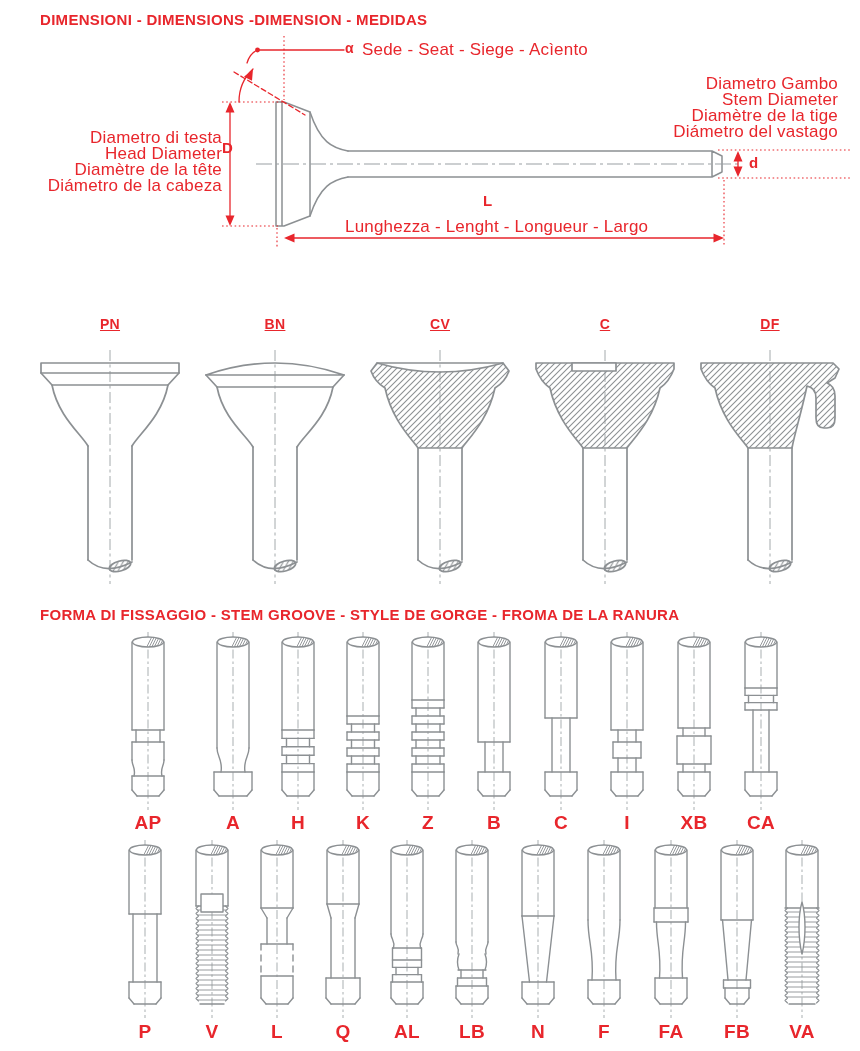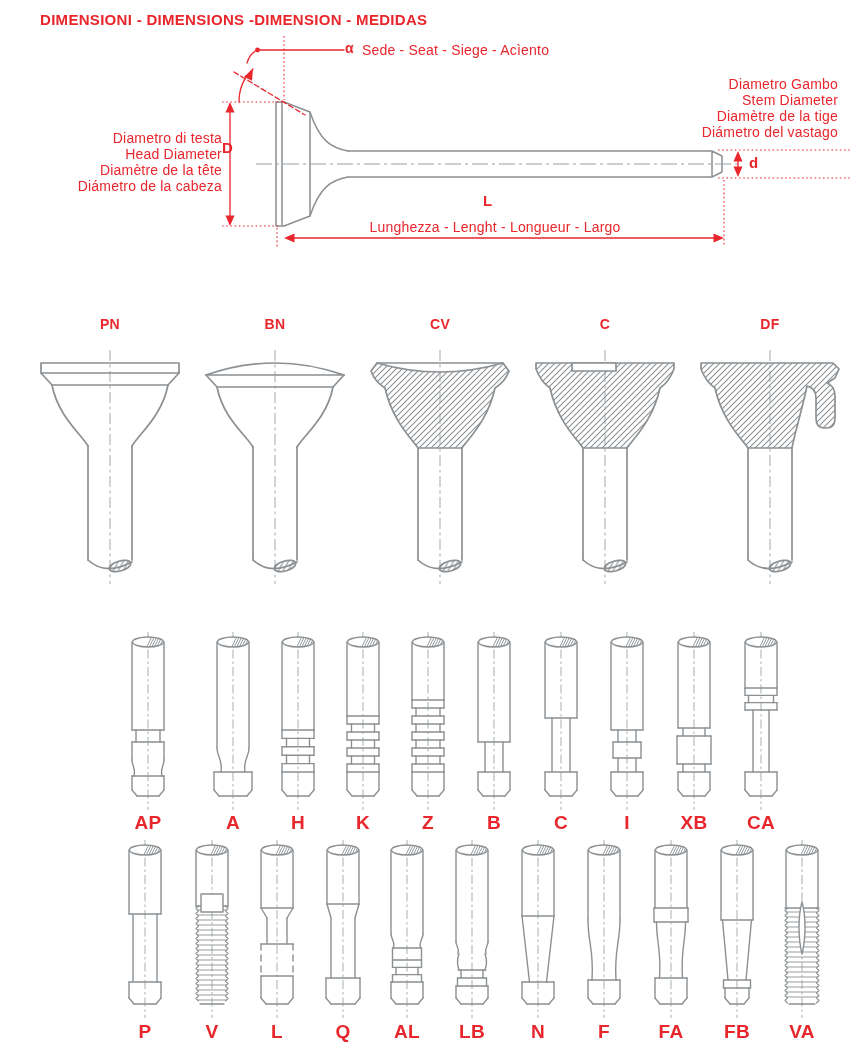--- a/index.html
+++ b/index.html
@@ -1,27 +1,27 @@
 <!DOCTYPE html>
 <html><head>
 <meta charset="utf-8">
 <style>
   :root{ --red:#e8262c; --ink:#8c9093; }
   html,body{margin:0;padding:0;background:#fff;}
   .page{position:relative;width:860px;height:1051px;background:#fff;overflow:hidden;
         font-family:"Liberation Sans",sans-serif;}
   .title{position:absolute;font-weight:bold;font-size:15px;letter-spacing:.3px;color:var(--red);white-space:nowrap;}
-  .ann{position:absolute;font-size:14px;line-height:16px;color:var(--red);letter-spacing:.2px;white-space:nowrap;}
+  .ann{position:absolute;font-size:17px;line-height:16px;color:var(--red);letter-spacing:.2px;white-space:nowrap;}
   .ann span{display:block;}
   .rt{text-align:right;}
   .ctr{text-align:center;}
   .dimletter{position:absolute;font-weight:bold;font-size:15px;color:var(--red);}
   .greek{position:absolute;font-weight:bold;font-size:14px;color:var(--red);}
   .headlabel,.stemlabel{position:absolute;font-weight:bold;color:var(--red);text-align:center;letter-spacing:.3px;}
-  .headlabel{font-size:14px;width:170px;}
+  .headlabel{font-size:14px;width:170px;text-decoration:underline;}
   .stemlabel{font-size:19px;width:66px;}
   svg.fig{position:absolute;overflow:visible;}
 </style>
 </head>
 <body>
 
 <div class="page">
 
   <div class="title" style="left:40px;top:11px">DIMENSIONI - DIMENSIONS -DIMENSION - MEDIDAS</div>
 
@@ -153,20 +153,21 @@
         <path d="M85,12 V246" stroke="#9aa0a3" stroke-width="0.9" fill="none" stroke-dasharray="11 3.5 3 3.5"></path>
         <g stroke="#8c9093" stroke-width="1.7" fill="none" stroke-linejoin="round" stroke-linecap="round">
           <path d="M16,25 H148 L154,31 L150,40 L142,45 Q150,48 150,58 L150,80 Q150,90 142,90 L139,90 Q131,90 131,80 L131,60 Q131,50 122,48 C116,76 110,94 107,110 L63,110 C56,100 37,82 30,50 Q21,44 16,31 Z" fill="url(#hp4)"></path>
           <path d="M63,110 V222 M107,110 V222"></path>
           <path d="M63,222 Q80,238 107,224"></path>
           <ellipse cx="95" cy="228" rx="11" ry="5" fill="url(#hp4)" transform="rotate(-16 95 228)"></ellipse>
         </g>
       </svg>
     </div>
 
+  <div class="title" style="left:40px;top:606px">FORMA DI FISSAGGIO - STEM GROOVE - STYLE DE GORGE - FROMA DE LA RANURA</div>
   <div id="stemrow1">
       <svg class="fig" width="66" height="192" viewBox="0 0 66 192" style="left: 115px; top: 630px;">
         <defs>
           <clipPath id="cp1">
             <ellipse cx="33" cy="12" rx="15.5" ry="5"></ellipse>
           </clipPath>
         </defs>
         <path d="M33,2 V180" stroke="#9aa0a3" stroke-width="0.85" fill="none" stroke-dasharray="9 3 2.5 3"></path>
         <g stroke="#8c9093" stroke-width="1.4" fill="none" stroke-linejoin="round" stroke-linecap="round">
           <ellipse cx="33" cy="12" rx="15.5" ry="5" fill="#fff"></ellipse>

